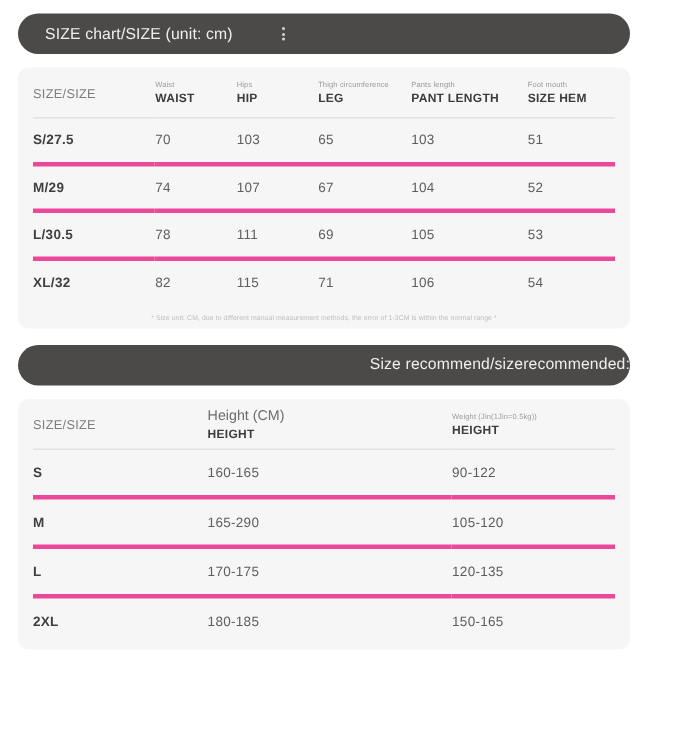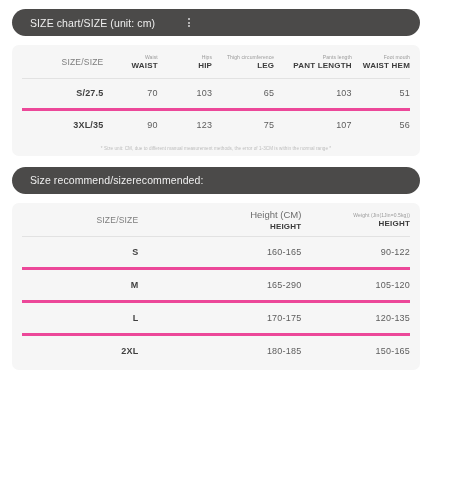--- a/index.html
+++ b/index.html
@@ -62,21 +62,21 @@
     margin-top: 9px;
     padding: 2px 10px 4px 10px;
     box-sizing: border-box;
   }
   table {
     width: 100%;
     border-collapse: collapse;
     table-layout: fixed;
   }
   th, td {
-    text-align: right;
+    text-align: left;
     padding: 0;
     vertical-align: middle;
   }
 
   
   thead th {
     height: 30px;
     border-bottom: 1px solid #e2e2e2;
     padding-bottom: 1px;
   }
@@ -144,21 +144,21 @@
   .t2 tbody td { height: 30px; }
 
   .note {
     text-align: center;
     font-size: 4.6px;
     color: #bdbdbd;
     letter-spacing: .05px;
     padding: 7px 4px 0 4px;
     line-height: 1.3;
   }
-  .bar2 { margin-top: 11px; }
+  .bar2 { margin-top: 11px; justify-content: flex-end; }
 </style>
 </head>
 <body>
 
 <div class="page">
 
   <div class="bar">
     <span class="bar-title">SIZE chart/SIZE (unit: cm)</span>
     <span class="kebab">
       <i></i>
@@ -193,40 +193,56 @@
           <th>
             <span class="h-sub">Thigh circumference</span>
             <span class="h-main">LEG</span>
           </th>
           <th>
             <span class="h-sub">Pants length</span>
             <span class="h-main">PANT LENGTH</span>
           </th>
           <th>
             <span class="h-sub">Foot mouth</span>
-            <span class="h-main">WAIST HEM</span>
+            <span class="h-main">SIZE HEM</span>
           </th>
         </tr>
       </thead>
       <tbody>
         <tr>
           <td class="size-col">S/27.5</td>
           <td>70</td>
           <td>103</td>
           <td>65</td>
           <td>103</td>
           <td>51</td>
         </tr>
         <tr>
-          <td class="size-col">3XL/35</td>
-          <td>90</td>
-          <td>123</td>
-          <td>75</td>
+          <td class="size-col">M/29</td>
+          <td>74</td>
           <td>107</td>
-          <td>56</td>
+          <td>67</td>
+          <td>104</td>
+          <td>52</td>
+        </tr>
+        <tr>
+          <td class="size-col">L/30.5</td>
+          <td>78</td>
+          <td>111</td>
+          <td>69</td>
+          <td>105</td>
+          <td>53</td>
+        </tr>
+        <tr>
+          <td class="size-col">XL/32</td>
+          <td>82</td>
+          <td>115</td>
+          <td>71</td>
+          <td>106</td>
+          <td>54</td>
         </tr>
       </tbody>
     </table>
     <div class="note">* Size unit: CM, due to different manual measurement methods, the error of 1-3CM is within the normal range *</div>
   </div>
 
   <div class="bar bar2">
     <span class="bar-title">Size recommend/sizerecommended:</span>
   </div>
 

